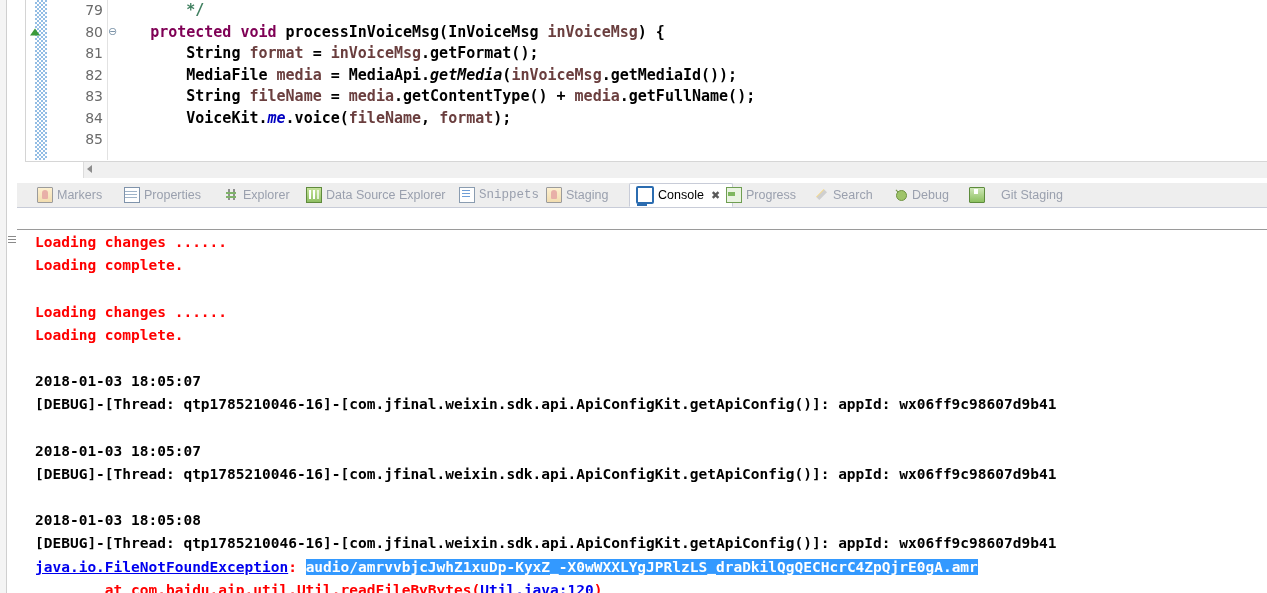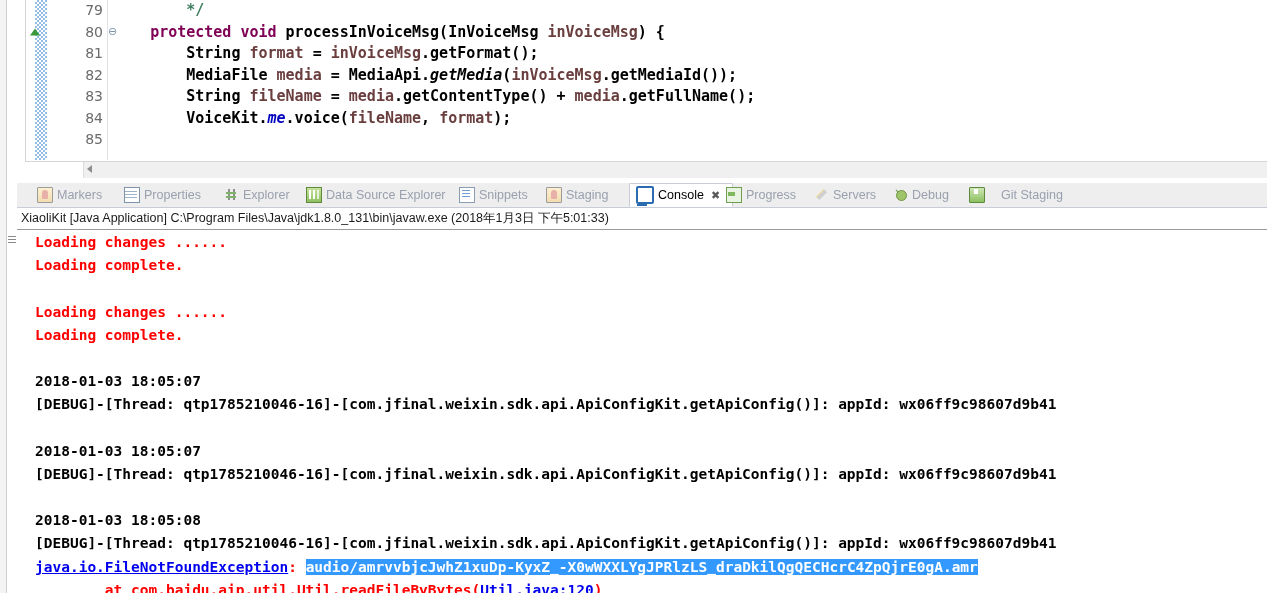--- a/index.html
+++ b/index.html
@@ -402,50 +402,49 @@
           <span>Properties</span>
         </div>
         <div class="tab" style="left: 202px; width: 80px;">
           <span class="ticon ic-servers"></span>
           <span>Explorer</span>
         </div>
         <div class="tab" style="left: 283px; width: 152px;">
           <span class="ticon ic-datasource"></span>
           <span>Data Source Explorer</span>
         </div>
-        <div class="tab" style="left: 436px; width: 86px;">
+        <div class="tab" style="left: 436px; width: 86px; font-family: Liberation Mono, monospace;">
           <span class="ticon ic-snippets"></span>
           <span>Snippets</span>
         </div>
         <div class="tab" style="left: 523px; width: 88px;">
           <span class="ticon ic-problems"></span>
           <span>Staging</span>
         </div>
         <div class="tab active" style="left: 612px; width: 104px;">
           <span class="ticon ic-console"></span>
           <span>Console</span>
           <span class="closex">✖</span>
         </div>
         <div class="tab" style="left: 703px; width: 88px;">
           <span class="ticon ic-progress"></span>
           <span>Progress</span>
         </div>
         <div class="tab" style="left: 792px; width: 78px;">
           <span class="ticon ic-search"></span>
-          <span>Servers</span>
+          <span>Search</span>
         </div>
         <div class="tab" style="left: 871px; width: 74px;">
           <span class="ticon ic-debug"></span>
           <span>Debug</span>
         </div>
         <div class="tab" style="left: 946px; width: 104px; gap: 16px;">
           <span class="ticon ic-git"></span>
           <span>Git Staging</span>
         </div>
       </div>
 
-    <div class="proc-line">XiaoliKit [Java Application] C:\Program Files\Java\jdk1.8.0_131\bin\javaw.exe (2018年1月3日 下午5:01:33)</div>
     <div class="proc-underline"></div>
 
     <div class="console-out" id="console-out"><div class="cline err"><span>Loading changes ......</span></div><div class="cline err"><span>Loading complete.</span></div><div class="cline blank"><span> </span></div><div class="cline err"><span>Loading changes ......</span></div><div class="cline err"><span>Loading complete.</span></div><div class="cline blank"><span> </span></div><div class="cline"><span>2018-01-03 18:05:07</span></div><div class="cline"><span>[DEBUG]-[Thread: qtp1785210046-16]-[com.jfinal.weixin.sdk.api.ApiConfigKit.getApiConfig()]: appId: wx06ff9c98607d9b41</span></div><div class="cline blank"><span> </span></div><div class="cline"><span>2018-01-03 18:05:07</span></div><div class="cline"><span>[DEBUG]-[Thread: qtp1785210046-16]-[com.jfinal.weixin.sdk.api.ApiConfigKit.getApiConfig()]: appId: wx06ff9c98607d9b41</span></div><div class="cline blank"><span> </span></div><div class="cline"><span>2018-01-03 18:05:08</span></div><div class="cline"><span>[DEBUG]-[Thread: qtp1785210046-16]-[com.jfinal.weixin.sdk.api.ApiConfigKit.getApiConfig()]: appId: wx06ff9c98607d9b41</span></div><div class="cline err"><span class="link">java.io.FileNotFoundException</span><span>: </span><span class="sel">audio/amrvvbjcJwhZ1xuDp-KyxZ_-X0wWXXLYgJPRlzLS_draDkilQgQECHcrC4ZpQjrE0gA.amr</span></div><div class="cline err"><span>        at com.baidu.aip.util.Util.readFileByBytes(</span><span class="link">Util.java:120</span><span>)</span></div></div>
   </div>
 
 </div>
 
 </body></html>

